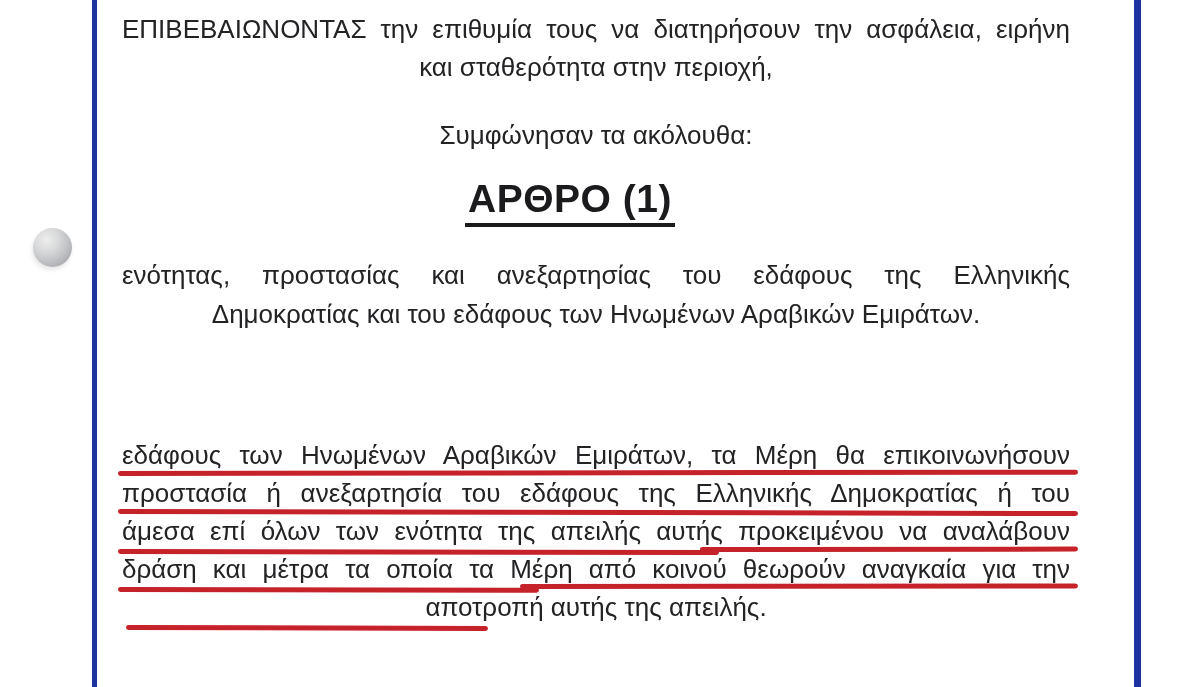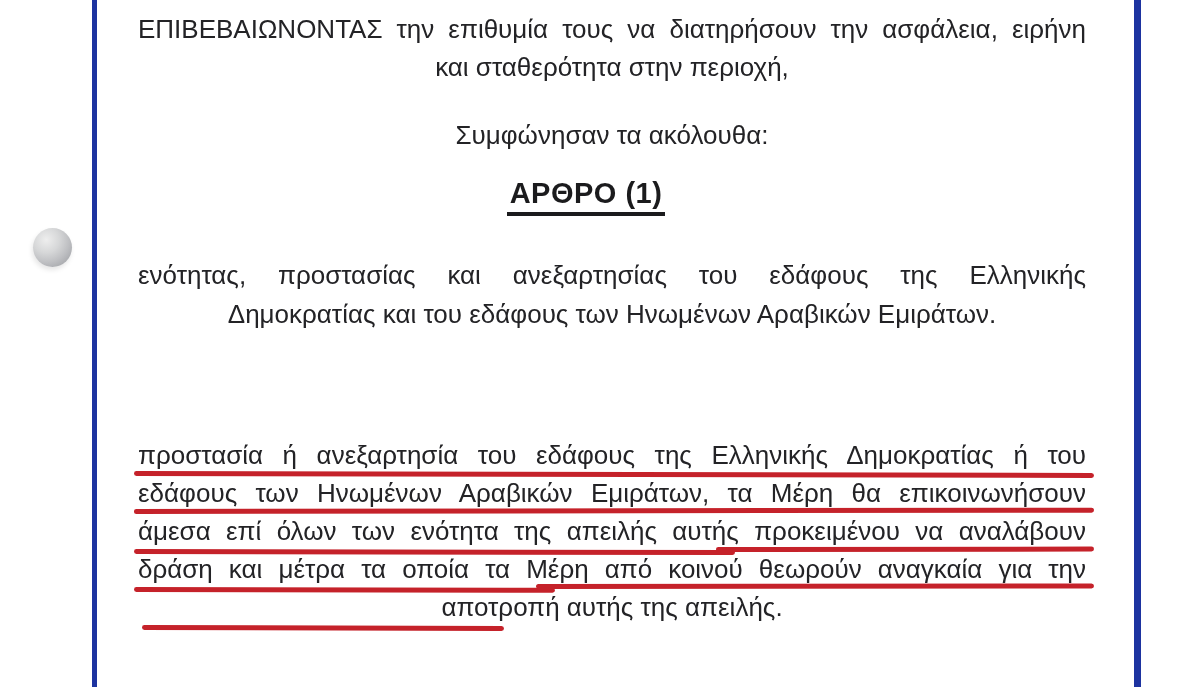--- a/index.html
+++ b/index.html
@@ -27,36 +27,36 @@
   .rule-right{left:1134px;width:7px;}
 
   
   .hole{
     position:absolute;left:33px;top:228px;width:39px;height:39px;
     border-radius:50%;
     background:radial-gradient(circle at 34% 30%, #eeeeee 0%, #d6d7d8 35%, #bfc0c3 60%, #95979c 100%);
     box-shadow:-1px 3px 5px rgba(0,0,0,0.10);
   }
 
-  .content{position:absolute;left:138px;width:948px;top:0;bottom:0;font-size:26px;}
+  .content{position:absolute;left:122px;width:948px;top:0;bottom:0;font-size:26px;}
   .block{position:absolute;left:0;right:0;}
   .intro{top:10px;}
   .agree{top:116px;}
   .heading-row{top:177px;text-align:center;}
   .p1{top:256px;}
   .p2{top:436px;}
 
   .pline{position:relative;line-height:38px;height:38px;white-space:nowrap;}
   .p1 .pline{line-height:39px;height:39px;}
   .ptext{display:block;text-align:center;}
   .just .ptext{text-align:justify;text-align-last:justify;}
 
   .heading{
     display:inline-block;
-    font-size:29px;font-weight:bold;letter-spacing:0.5px;
+    font-size:39px;font-weight:bold;letter-spacing:0.5px;
     color:#1b1b1d;
     padding:0 3px 2px 3px;
     border-bottom:4px solid #1b1b1d;
     transform:translateX(-26px);
     text-align:center;
   }
 
   
   .rl{
     position:absolute;height:5px;background:var(--red);
@@ -107,26 +107,26 @@
       <div class="pline just">
         <span class="ptext">ενότητας, προστασίας και ανεξαρτησίας του εδάφους της Ελληνικής</span>
       </div>
       <div class="pline">
         <span class="ptext">Δημοκρατίας και του εδάφους των Ηνωμένων Αραβικών Εμιράτων.</span>
       </div>
     </section>
 
     <section class="block p2">
       <div class="pline just">
+        <span class="ptext">εδάφους των Ηνωμένων Αραβικών Εμιράτων, τα Μέρη θα επικοινωνήσουν</span>
+        <span class="rl full u3"></span>
+      </div>
+      <div class="pline just">
         <span class="ptext">προστασία ή ανεξαρτησία του εδάφους της Ελληνικής Δημοκρατίας ή του</span>
         <span class="rl full u2"></span>
-      </div>
-      <div class="pline just">
-        <span class="ptext">εδάφους των Ηνωμένων Αραβικών Εμιράτων, τα Μέρη θα επικοινωνήσουν</span>
-        <span class="rl full u3"></span>
       </div>
       <div class="pline just">
         <span class="ptext">άμεσα επί όλων των ενότητα της απειλής αυτής προκειμένου να αναλάβουν</span>
         <span class="rl u4a"></span>
         <span class="rl u4b"></span>
       </div>
       <div class="pline just">
         <span class="ptext">δράση και μέτρα τα οποία τα Μέρη από κοινού θεωρούν αναγκαία για την</span>
         <span class="rl u5a"></span>
         <span class="rl u5b"></span>

